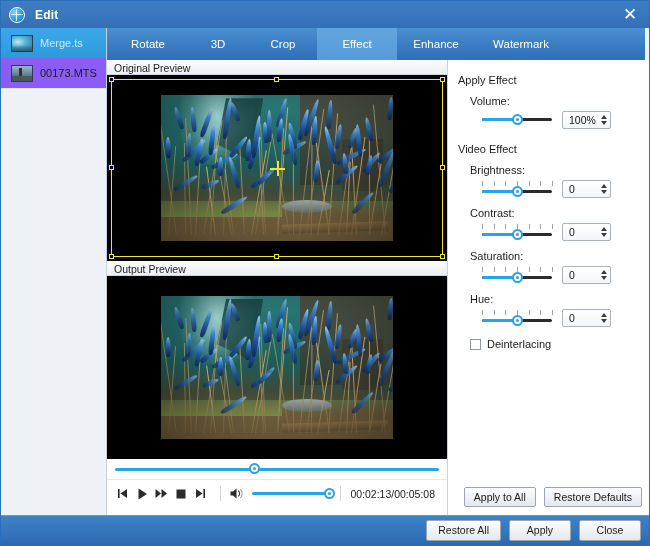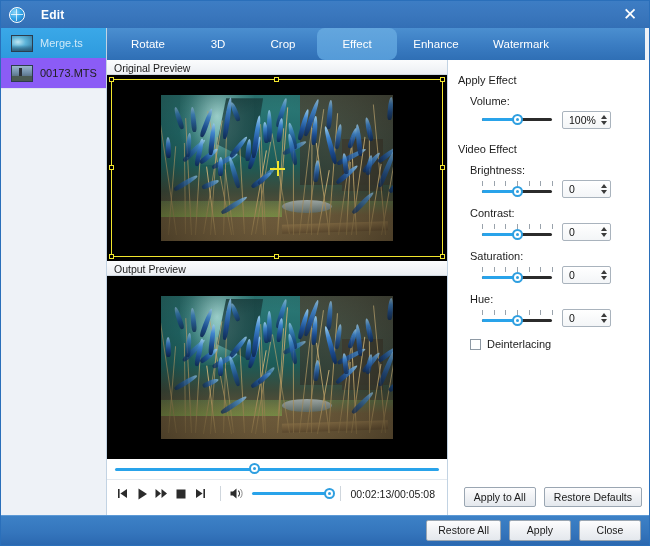--- a/index.html
+++ b/index.html
@@ -49,21 +49,21 @@
     background: rgba(255,255,255,.75);
   }
   .title-icon::after {
     content: "";
     position: absolute;
     left: 6px; top: 1px;
     width: 1px; height: 12px;
     background: rgba(255,255,255,.75);
   }
   .title-text {
-    margin-left: 16px;
+    margin-left: 10px;
     color: #ffffff;
     font-size: 12px;
     font-weight: bold;
     letter-spacing: .2px;
   }
   .close-btn {
     position: absolute;
     right: 6px; top: 3px;
     width: 30px; height: 21px;
     color: #ffffff;
@@ -92,21 +92,20 @@
     height: 32px;
     line-height: 32px;
     color: #ffffff;
     font-size: 11.5px;
     text-align: center;
     cursor: pointer;
     box-sizing: border-box;
   }
   .tab.active {
     background: linear-gradient(to bottom, #63a6de 0%, #559bd8 100%);
-    border-radius: 8px;
   }
   .tab-rotate   { width: 78px; }
   .tab-3d       { width: 62px; }
   .tab-crop     { width: 68px; }
   .tab-effect   { width: 80px; }
   .tab-enhance  { width: 78px; }
   .tab-watermark{ width: 92px; }
 
   
   .sidebar {

